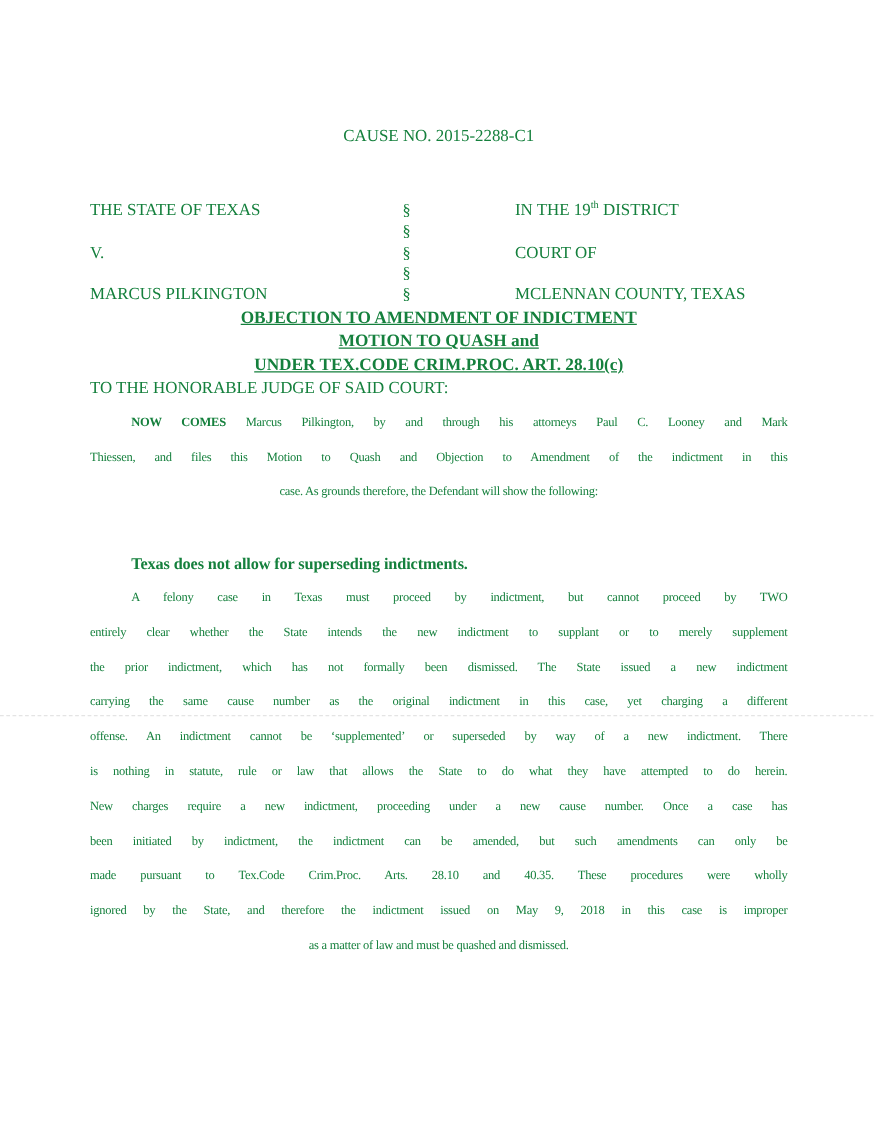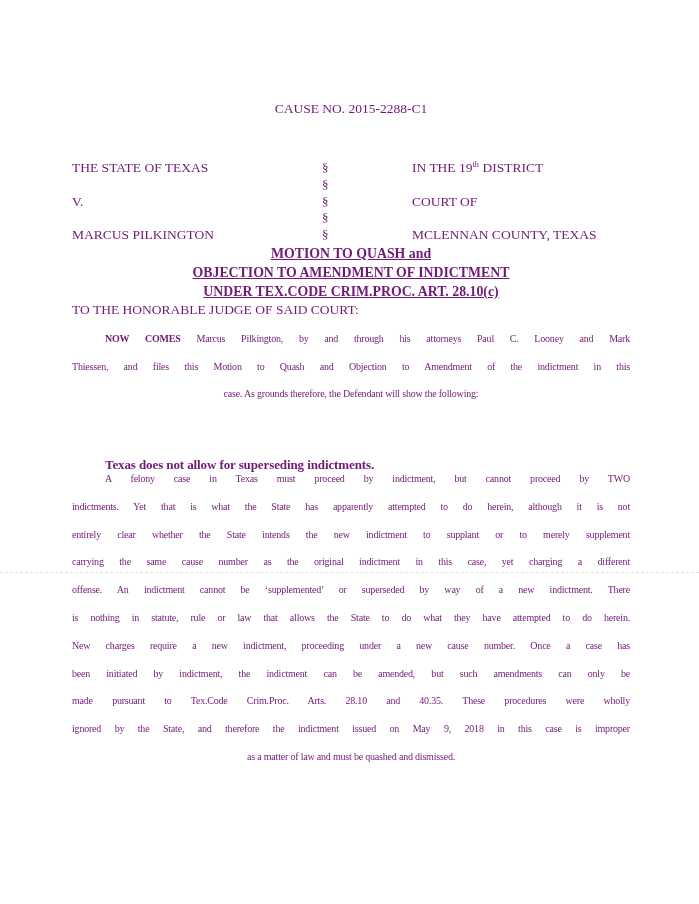--- a/index.html
+++ b/index.html
@@ -1,20 +1,20 @@
 <!DOCTYPE html>
 <html><head>
 <meta charset="utf-8">
 <style>
   html, body { margin:0; padding:0; background:#ffffff; }
   .page {
     position:relative;
     width:699px; height:904px;
     background:#ffffff;
-    color:#701a75;
+    color:#15803d;
     font-family:"Liberation Serif","DejaVu Serif",serif;
     overflow:hidden;
   }
   .cause {
     position:absolute; top:101px; left:72px; width:558px;
     text-align:center; font-size:13.5px;
   }
   .caption {
     position:absolute; top:146px; left:72px; width:558px;
     display:grid; grid-template-columns:250px 90px 1fr;
@@ -33,21 +33,21 @@
   }
   .textblock {
     position:absolute; left:72px; width:558px;
     font-size:10px; letter-spacing:-0.2px;
   }
   .intro { top:325px; line-height:27.5px; }
   .bodytext { top:465px; line-height:27.8px; }
   .secheading {
     position:absolute; top:437px; left:72px; width:558px;
     font-weight:bold; font-size:13px; letter-spacing:-0.1px;
-    text-indent:33px; line-height:27.5px;margin-top:14px;
+    text-indent:33px; line-height:27.5px;
   }
   .j { text-align:justify; text-align-last:justify; }
   .l { text-align:center; }
   .indent { text-indent:33px; }
   .b { font-weight:bold; }
   sup { font-size:0.62em; vertical-align:super; line-height:0; }
   .scanline {
     position:absolute; top:572px; left:0; width:699px;
     border-top:1px dashed #cfcfcf; opacity:0.55;
   }
@@ -75,39 +75,39 @@
     <div></div>
     <div class="sym">§</div>
     <div></div>
 
     <div>MARCUS PILKINGTON</div>
     <div class="sym">§</div>
     <div>MCLENNAN COUNTY, TEXAS</div>
   </div>
 
   <div class="title">
+    <div class="tline">OBJECTION TO AMENDMENT OF INDICTMENT</div>
     <div class="tline">MOTION TO QUASH and</div>
-    <div class="tline">OBJECTION TO AMENDMENT OF INDICTMENT</div>
     <div class="tline">UNDER TEX.CODE CRIM.PROC. ART. 28.10(c)</div>
   </div>
 
   <div class="salutation">TO THE HONORABLE JUDGE OF SAID COURT:</div>
 
   <div class="textblock intro">
     <div class="j indent"><span class="b">NOW COMES</span><span> Marcus Pilkington, by and through his attorneys Paul C. Looney and Mark</span></div>
     <div class="j">Thiessen, and files this Motion to Quash and Objection to Amendment of the indictment in this</div>
     <div class="l">case. As grounds therefore, the Defendant will show the following:</div>
   </div>
 
   <div class="secheading">Texas does not allow for superseding indictments.</div>
 
   <div class="textblock bodytext">
     <div class="j indent">A felony case in Texas must proceed by indictment, but cannot proceed by TWO</div>
-    <div class="j">indictments. Yet that is what the State has apparently attempted to do herein, although it is not</div>
     <div class="j">entirely clear whether the State intends the new indictment to supplant or to merely supplement</div>
+    <div class="j">the prior indictment, which has not formally been dismissed. The State issued a new indictment</div>
     <div class="j">carrying the same cause number as the original indictment in this case, yet charging a different</div>
     <div class="j">offense. An indictment cannot be ‘supplemented’ or superseded by way of a new indictment. There</div>
     <div class="j">is nothing in statute, rule or law that allows the State to do what they have attempted to do herein.</div>
     <div class="j">New charges require a new indictment, proceeding under a new cause number. Once a case has</div>
     <div class="j">been initiated by indictment, the indictment can be amended, but such amendments can only be</div>
     <div class="j">made pursuant to Tex.Code Crim.Proc. Arts. 28.10 and 40.35. These procedures were wholly</div>
     <div class="j">ignored by the State, and therefore the indictment issued on May 9, 2018 in this case is improper</div>
     <div class="l">as a matter of law and must be quashed and dismissed.</div>
   </div>
 

